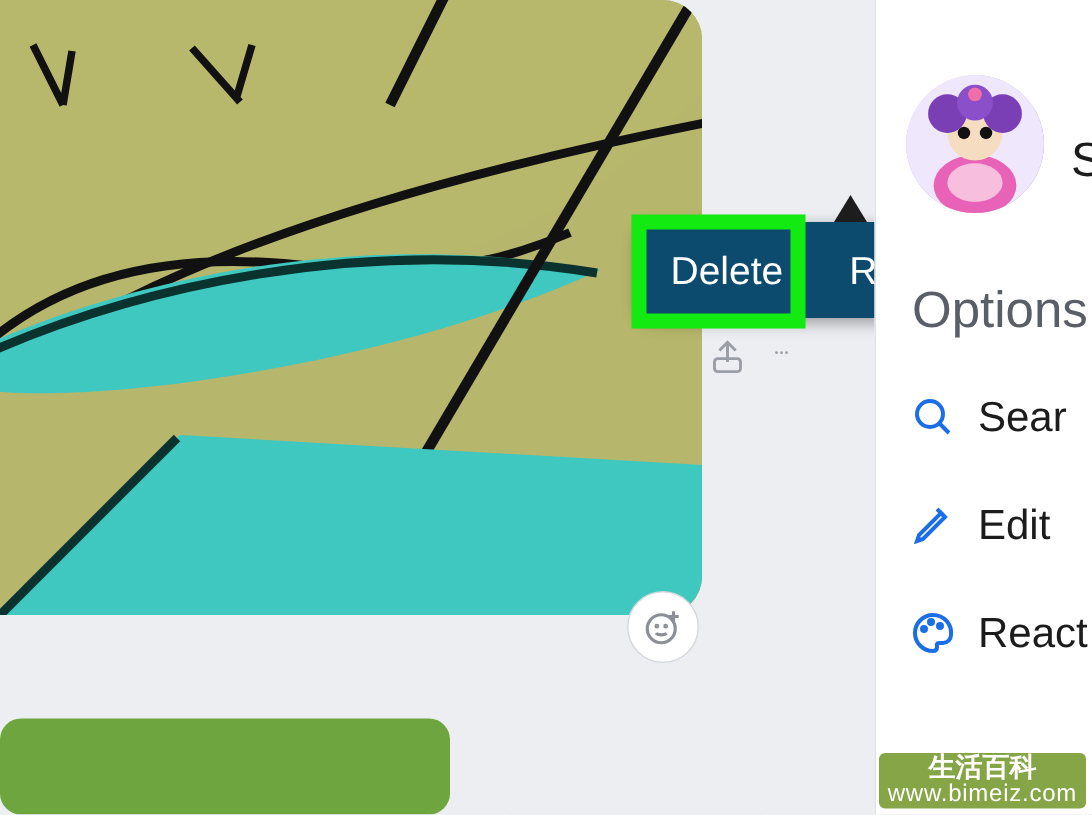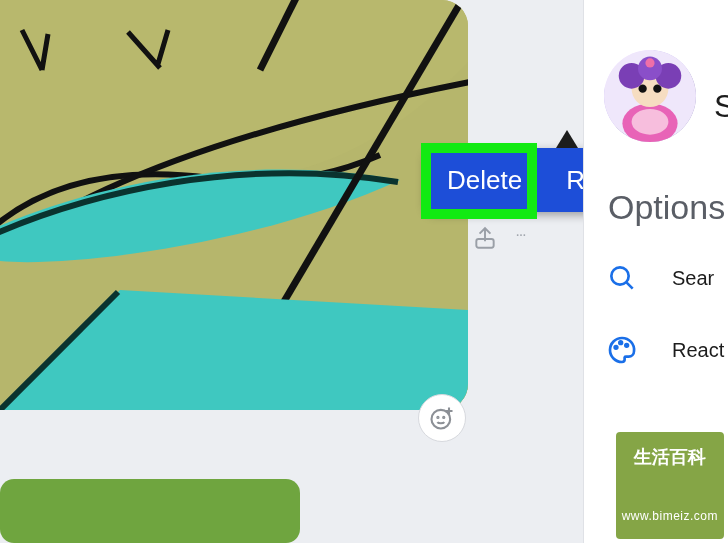--- a/index.html
+++ b/index.html
@@ -6,42 +6,42 @@
   .stage{position:relative;width:728px;height:543px;background:#eceef2;}
   
   .msg-image{position:absolute;left:0;top:0;width:468px;height:410px;background:#b8b86d;border-top-right-radius:26px;border-bottom-right-radius:26px;overflow:hidden;}
   .msg-image svg{position:absolute;inset:0;}
   
   .msg-actions{position:absolute;left:472px;top:225px;display:flex;align-items:center;gap:10px;color:#9a9fa7;}
   .msg-actions .ico{width:26px;height:26px;display:flex;align-items:center;justify-content:center;}
   
   .react-add{position:absolute;left:418px;top:394px;width:46px;height:46px;border-radius:50%;background:#fff;border:1px solid #d7d9de;display:flex;align-items:center;justify-content:center;color:#8c9096;}
   
-  .tooltip{position:absolute;left:425px;top:148px;height:64px;background:#1d4ed8;color:#fff;border-radius:10px;display:flex;align-items:center;font-size:26px;box-shadow:0 3px 10px rgba(0,0,0,0.35);}
+  .tooltip{position:absolute;left:425px;top:148px;height:64px;background:#0c4a6e;color:#fff;border-radius:10px;display:flex;align-items:center;font-size:26px;box-shadow:0 3px 10px rgba(0,0,0,0.35);}
   .tooltip .item{padding:0 22px;line-height:64px;}
   
   .hl{position:absolute;left:421px;top:143px;width:116px;height:76px;border:10px solid #12ea12;box-sizing:border-box;pointer-events:none;}
   .tooltip .caret{position:absolute;right:78px;top:-22px;width:22px;height:22px;}
   .tooltip .caret svg{display:block;}
   
   .info-ico{position:absolute;left:596px;top:128px;color:#4c4c4c;font-size:24px;}
   
   .panel{position:absolute;right:0;top:0;width:144px;height:543px;background:#fff;border-left:1px solid #dfe1e6;}
   .avatar{position:absolute;left:20px;top:50px;width:92px;height:92px;border-radius:50%;background:radial-gradient(circle at 35% 30%, #efe2ff 0 36%, #d1c4f3 37% 60%, #b0a7d3 61% 100%);overflow:hidden;}
   .avatar svg{position:absolute;inset:0;}
   .user-initial{position:absolute;left:130px;top:88px;font-size:32px;color:#1c1c1c;}
   .options{position:absolute;left:24px;top:188px;font-size:34px;color:#5a5e66;}
   .menu{position:absolute;left:20px;top:260px;display:flex;flex-direction:column;gap:36px;}
-  .menu .row{display:flex;align-items:center;gap:32px;color:#1c1c1c;font-size:20px;}
+  .menu .row{display:flex;align-items:center;gap:12px;color:#1c1c1c;font-size:28px;}
   .menu .row .glyph{width:36px;height:36px;display:flex;align-items:center;justify-content:center;color:#1a6fe8;}
   
   .bubble{position:absolute;left:0;bottom:0;width:300px;height:64px;background:#6fa53f;border-radius:14px;}
   
-  .watermark{position:absolute;right:4px;bottom:4px;padding:16px 6px;background:rgba(120,155,50,0.9);color:#fff;font-size:18px;line-height:1.1;font-weight:700;text-align:center;border-radius:4px;font-family:"SimHei","Microsoft YaHei",sans-serif;}
-  .watermark .url{display:block;font-size:12px;font-weight:400;letter-spacing:0.5px;margin-top:42px;}
+  .watermark{position:absolute;right:4px;bottom:4px;padding:0 6px;background:rgba(120,155,50,0.9);color:#fff;font-size:18px;line-height:1.1;font-weight:700;text-align:center;border-radius:4px;font-family:"SimHei","Microsoft YaHei",sans-serif;}
+  .watermark .url{display:block;font-size:16px;font-weight:400;letter-spacing:0.5px;}
 </style>
 </head>
 <body>
 
 <div class="stage">
 
   <div class="msg-image">
     <svg viewBox="0 0 468 410">
       <rect width="468" height="410" fill="#b8b86d"></rect>
       <path d="M-10 230 Q60 160 200 175 Q340 195 470 60 L470 -10 L520 430 L-20 430 Z" fill="#b6b66c"></path>
@@ -127,20 +127,29 @@
           <svg viewBox="0 0 24 24" width="32" height="32" fill="none" stroke="currentColor" stroke-width="2">
               <circle cx="10.5" cy="10.5" r="6.5"></circle>
               <path d="M20 20l-4.5-4.5"></path>
             </svg>
         </span>
         <span>Sear</span>
       </div>
       <div class="row">
         <span class="glyph">
           <svg viewBox="0 0 24 24" width="32" height="32" fill="none" stroke="currentColor" stroke-width="2">
+              <path d="M4 20l3-1 11-11-2-2L5 17l-1 3z"></path>
+              <path d="M14 4l3 3"></path>
+            </svg>
+        </span>
+        <span>Edit</span>
+      </div>
+      <div class="row">
+        <span class="glyph">
+          <svg viewBox="0 0 24 24" width="32" height="32" fill="none" stroke="currentColor" stroke-width="2">
               <path d="M12 3a9 9 0 1 0 0 18c1.5 0 2-1 2-2s-.5-2 1-2h2a4 4 0 0 0 4-4 9 9 0 0 0-9-10z"></path>
               <circle cx="7.5" cy="10" r="1" fill="currentColor"></circle>
               <circle cx="11" cy="6.5" r="1" fill="currentColor"></circle>
               <circle cx="15.5" cy="8.5" r="1" fill="currentColor"></circle>
             </svg>
         </span>
         <span>React</span>
       </div>
     </div>
   </div>

